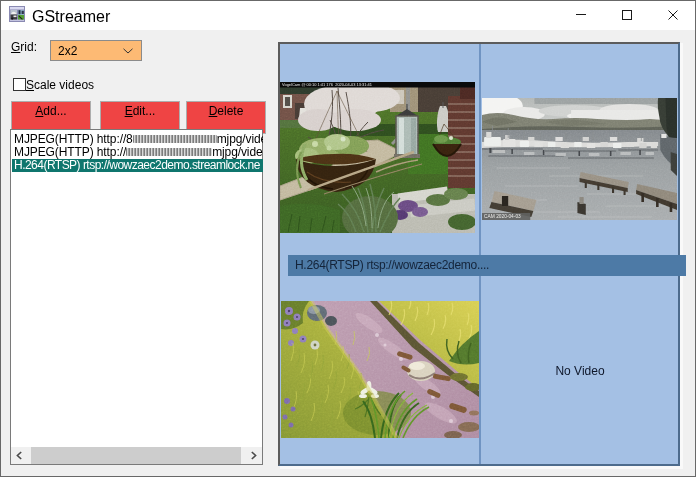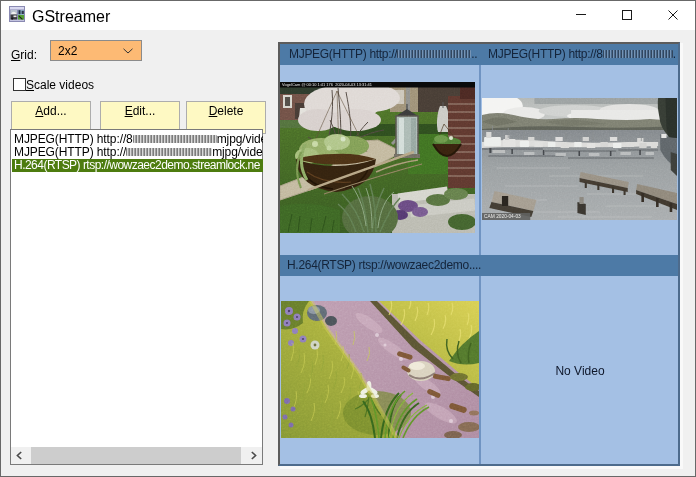--- a/index.html
+++ b/index.html
@@ -6,45 +6,45 @@
   html,body { width:696px; height:477px; overflow:hidden; }
   body { font-family:"Liberation Sans", sans-serif; font-size:12px; color:#000; background:#f0f0f0; position:relative; }
   .abs { position:absolute; }
   
   #frame { left:0; top:0; width:696px; height:477px; border:1px solid #686868; }
   #titlebar { left:1px; top:1px; width:694px; height:29px; background:#ffffff; }
   #title-text { left:32px; top:8px; font-size:16px; }
   
   #client { left:1px; top:30px; width:694px; height:446px; background:#f0f0f0; }
   
-  #lbl-grid { left:11px; top:48px; }
+  #lbl-grid { left:11px; top:40px; }
   #combo { left:50px; top:40px; width:92px; height:21px; background:#fdba74; border:1px solid #8b8b8b; }
   #combo .val { position:absolute; left:7px; top:3px; }
   #checkbox { left:13px; top:78px; width:13px; height:13px; background:#fff; border:1px solid #333; }
   #lbl-scale { left:26px; top:78px; }
-  .btn { top:101px; width:80px; height:33px; background:#fef9c3; border:1px solid #adadad; text-align:center; line-height:19px; }
+  .btn { top:101px; width:80px; height:33px; background:#ef4444; border:1px solid #adadad; text-align:center; line-height:19px; }
   #listbox { left:10px; top:129px; width:253px; height:336px; background:#fff; border:1px solid #7a7a7a; }
   .row { position:absolute; left:1px; width:251px; height:13px; line-height:13px; white-space:nowrap; overflow:hidden; padding-left:2px; letter-spacing:-0.1px; }
-  .row.sel { background:#4d7c0f; color:#fff; width:251px; letter-spacing:-0.52px; }
+  .row.sel { background:#0f766e; color:#fff; width:251px; letter-spacing:-0.52px; }
   
   .scr { display:inline-block; height:8px; vertical-align:0px; background:repeating-linear-gradient(90deg,#7c7c7c 0 1px,#dadada 1px 2px,#a2a2a2 2px 3px); border-radius:1px; }
   .scrh { display:inline-block; height:8px; vertical-align:0px; background:repeating-linear-gradient(90deg,#32465e 0 1px,#7694b5 1px 2px,#47678a 2px 3px); border-radius:1px; }
   
   #hscroll { left:11px; top:447px; width:251px; height:17px; background:#f0f0f0; }
   .sbarrow { top:0; width:17px; height:17px; background:#f0f0f0; color:#505050; text-align:center; line-height:16px; font-size:11px; font-weight:bold; }
   #sbthumb { left:20px; top:0; width:210px; height:17px; background:#cdcdcd; }
   
   #panel { left:278px; top:42px; width:402px; height:424px; border:2px solid #5c5c5c; border-right-color:#4d6b8c; border-bottom-color:#4d6b8c; background:#a4c0e4; }
   #pwhite-r { left:680px; top:43px; width:3px; height:425px; background:#f9f9f9; }
   #pwhite-b { left:280px; top:466px; width:403px; height:3px; background:#f9f9f9; }
   
   .hdr { left:0; width:398px; height:21px; background:#4d7aa6; color:#14243a; line-height:21px; white-space:nowrap; overflow:hidden; letter-spacing:-0.3px; }
   #divider { left:199px; top:0px; width:2px; height:420px; background:#7094c2; }
   #hdr1 { top:0; }
-  #hdr2 { top:211px; }
+  #hdr2 { top:211px;margin-left:8px; }
   #novideo { left:202px; top:232px; width:196px; height:236px; text-align:center; color:#0f172a; }
   #novideo span { position:relative; top:88px; }
   .vid { overflow:hidden; }
 </style>
 </head>
 <body>
 <div id="frame" class="abs"></div>
 <div id="titlebar" class="abs"></div>
 <svg class="abs" style="left:9px;top:6px" width="16" height="16" viewBox="0 0 16 16">
   <rect x="0" y="0" width="16" height="16" fill="#8a8ab2"></rect>
@@ -97,24 +97,20 @@
   <div id="sbthumb" class="abs"></div>
   <div class="sbarrow abs" style="left:234px"><svg width="17" height="17" viewBox="0 0 17 17">
         <path d="M6.8 5 L10.6 8.5 L6.8 12" fill="none" stroke="#4a4a4a" stroke-width="1.6"></path>
       </svg></div>
 </div>
 
 <div id="pwhite-r" class="abs"></div>
 <div id="pwhite-b" class="abs"></div>
 <div id="panel" class="abs">
   <div id="divider" class="abs"></div>
-  <div id="hdr1" class="hdr abs">
-      <span style="position:absolute;left:9px">MJPEG(HTTP) http://<span class="scrh" style="width:74px"></span>..</span>
-      <span style="position:absolute;left:208px">MJPEG(HTTP) http://8<span class="scrh" style="width:70px"></span>.</span>
-    </div>
   <div id="hdr2" class="hdr abs">
       <span style="position:absolute;left:7px">H.264(RTSP) rtsp://wowzaec2demo....</span>
     </div>
   <div id="novideo" class="abs"><span>No Video</span></div>
 
   <div id="vid-garden" class="vid abs" style="left:0px;top:38px;width:195px;height:151px;background:#4a6a3a">
   <svg width="195" height="151" viewBox="0 0 195 151">
     <defs>
       <filter id="gn" x="0" y="0" width="100%" height="100%">
         <feTurbulence type="fractalNoise" baseFrequency="0.7" numOctaves="2" seed="3"></feTurbulence>

